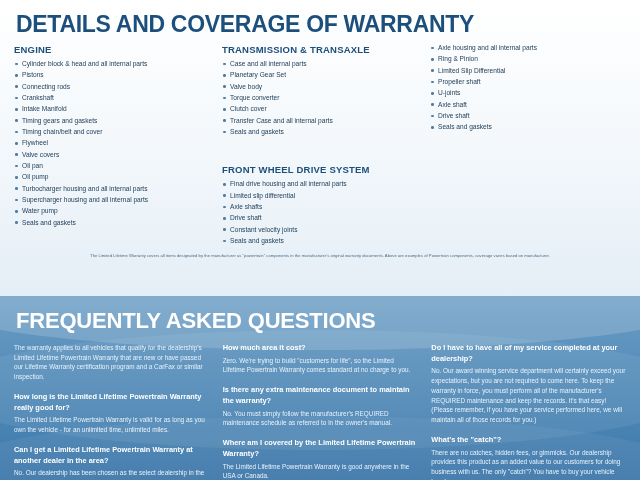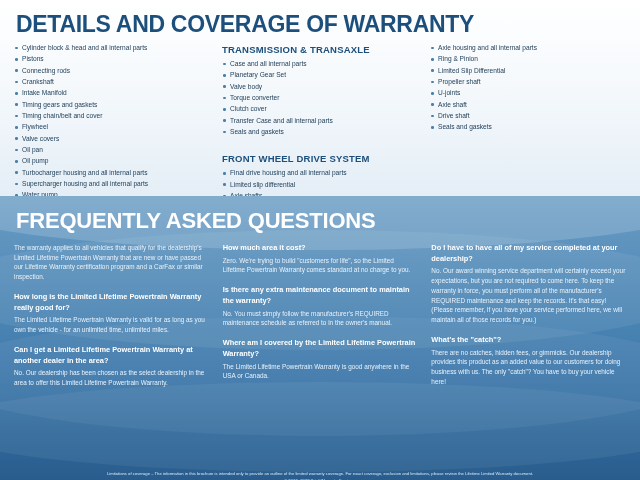--- a/index.html
+++ b/index.html
@@ -16,21 +16,21 @@
   .page {
     position: relative;
     width: 640px;
     height: 480px;
     background: #ffffff;
   }
 
   
   .top-section {
     position: relative;
-    height: 196px;
+    height: 296px;
     background: linear-gradient(180deg, #ffffff 0%, #f2f7fb 55%, #e4eef6 100%);
     padding: 10px 14px 0 14px;
     box-sizing: border-box;
   }
   .title-main {
     font-size: 23px;
     font-weight: bold;
     color: #1d4f7c;
     letter-spacing: -0.3px;
     line-height: 1.05;
@@ -46,21 +46,21 @@
   }
   .col-head {
     font-size: 9.5px;
     font-weight: bold;
     color: #1d4f7c;
     letter-spacing: 0.2px;
     margin: 2px 0 3px 0;
     text-transform: uppercase;
   }
   .col-head.spaced {
-    margin-top: 16px;
+    margin-top: 27px;
   }
   ul.items {
     list-style: none;
     margin: 0;
     padding: 0;
   }
   ul.items li {
     position: relative;
     font-size: 6.6px;
     color: #1b3a55;
@@ -172,20 +172,21 @@
 <body>
 
 <div class="page">
 
   <div class="top-section">
     <div class="title-main">DETAILS AND COVERAGE OF WARRANTY</div>
 
     <div class="cols">
 
       <div class="col">
+        <div class="col-head">ENGINE</div>
         <ul class="items">
           <li>Cylinder block &amp; head and all internal parts</li>
           <li>Pistons</li>
           <li>Connecting rods</li>
           <li>Crankshaft</li>
           <li>Intake Manifold</li>
           <li>Timing gears and gaskets</li>
           <li>Timing chain/belt and cover</li>
           <li>Flywheel</li>
           <li>Valve covers</li>

